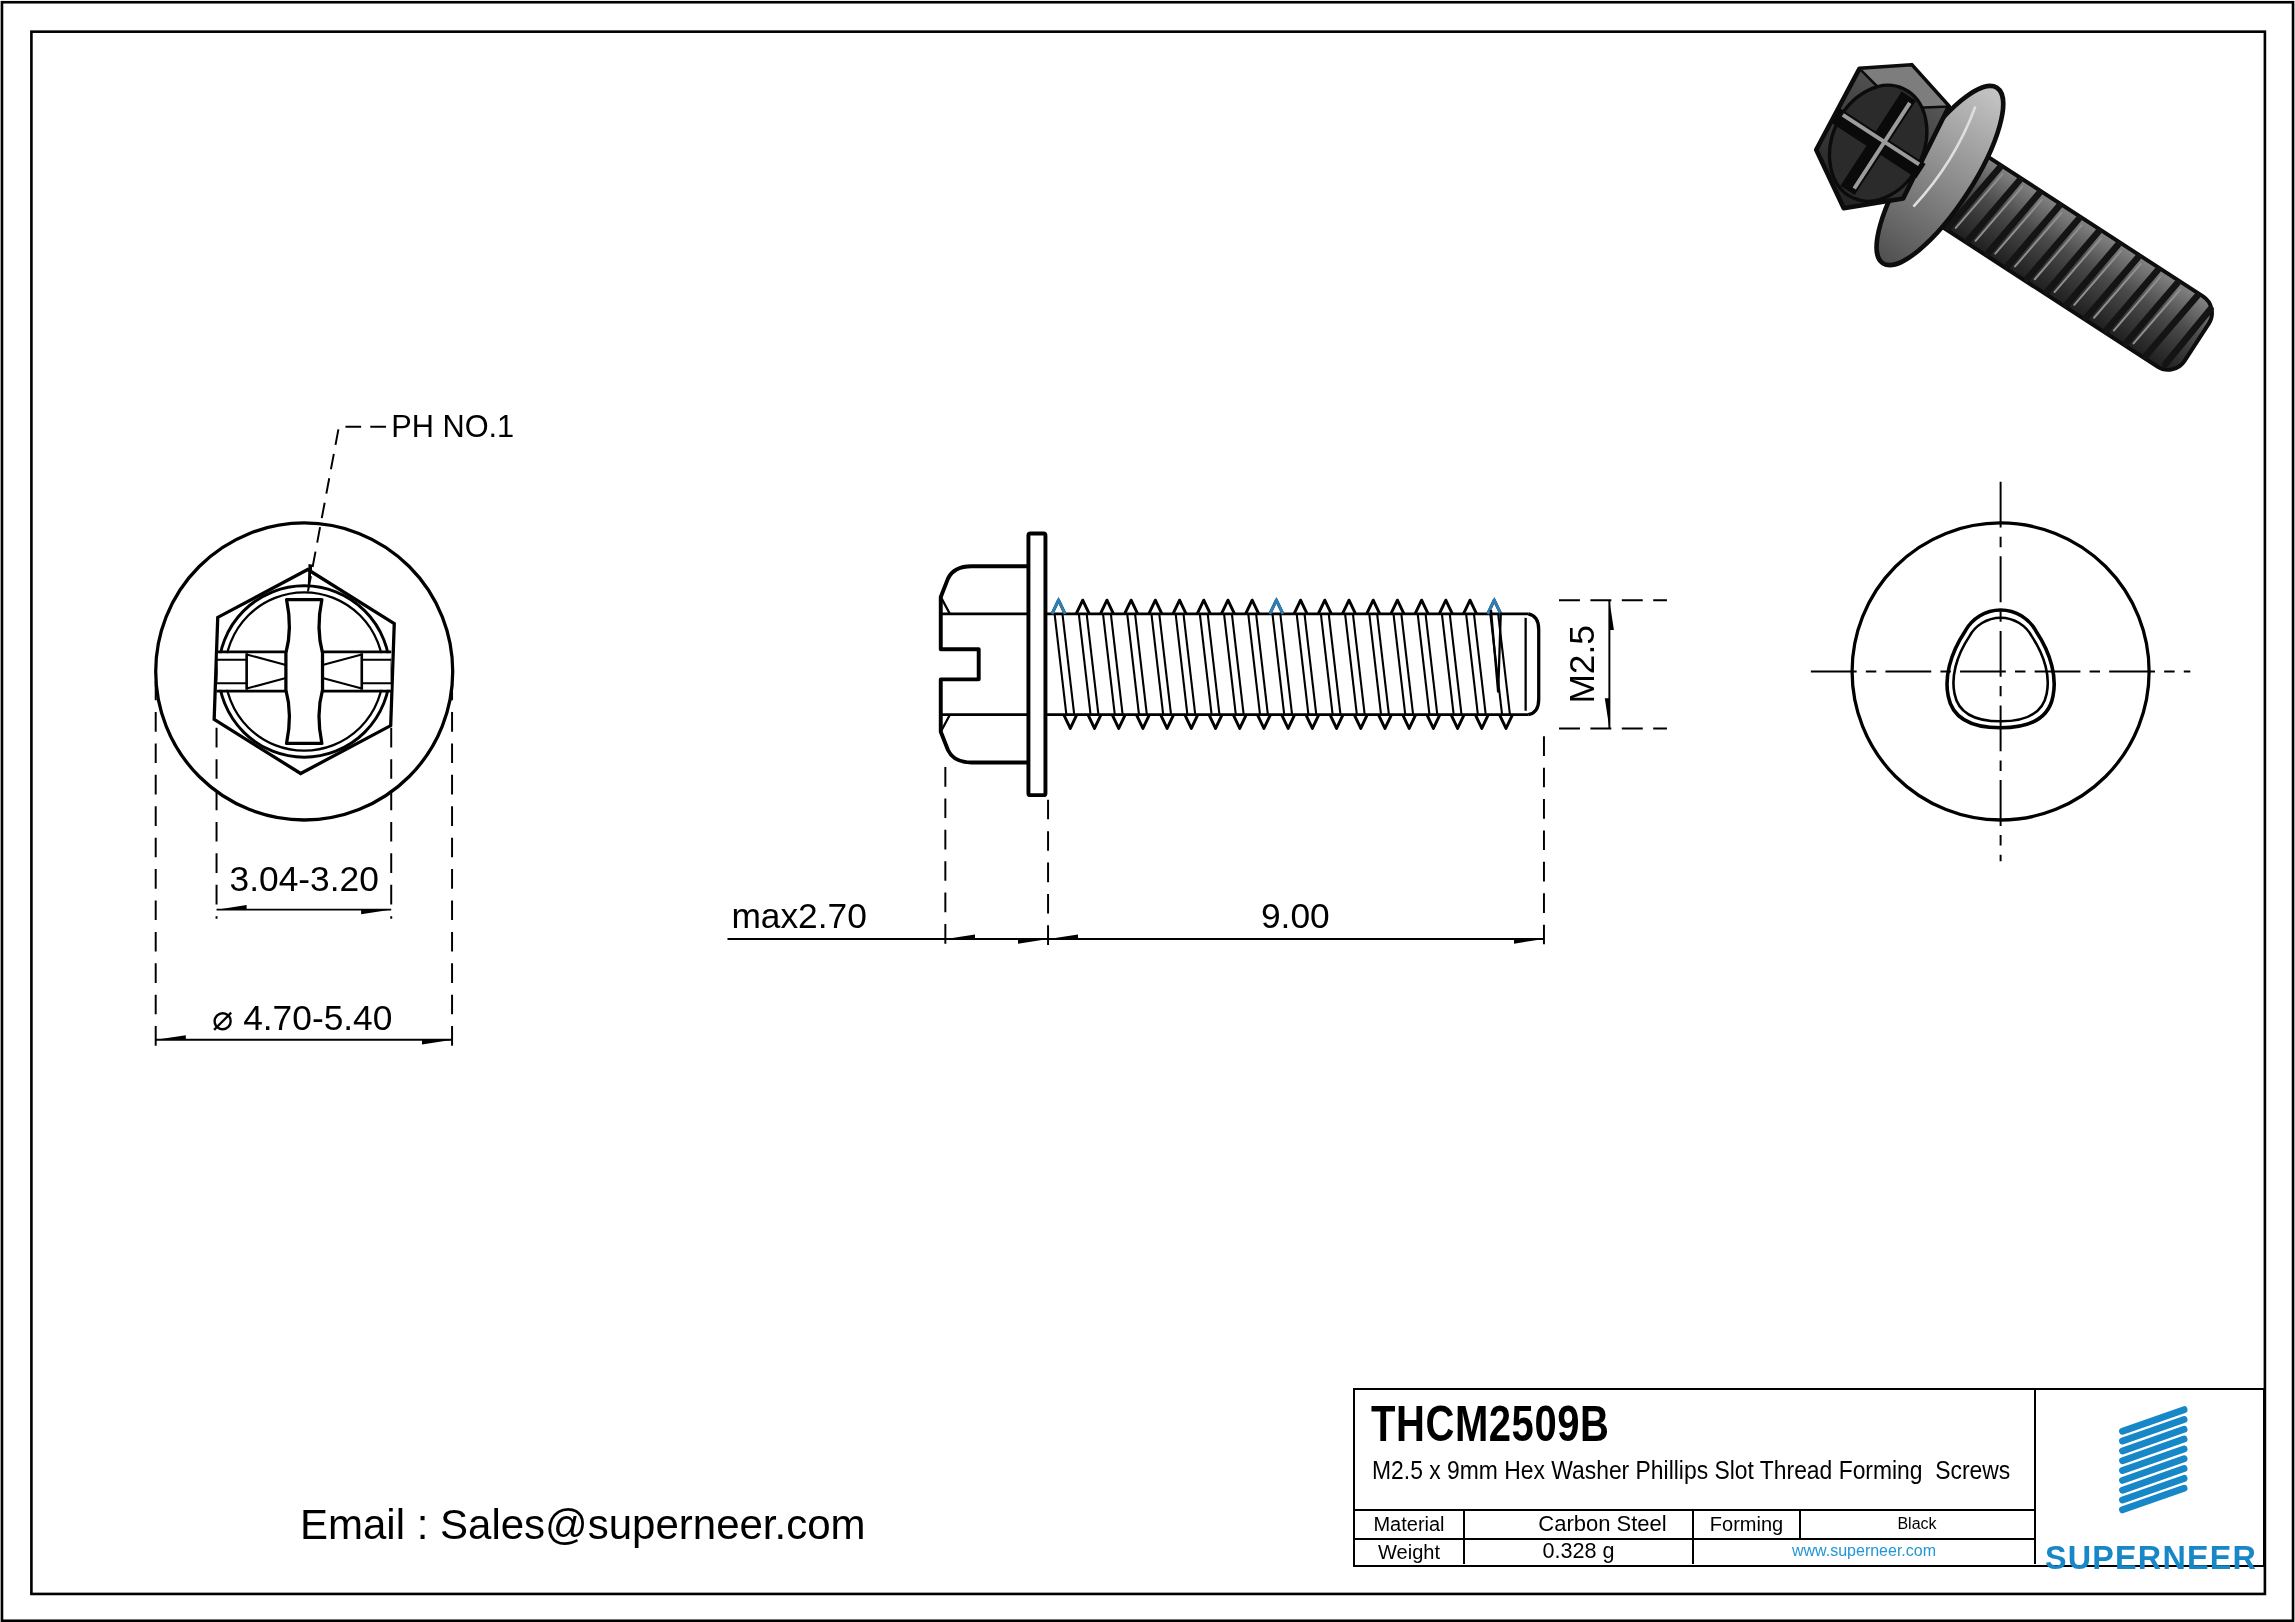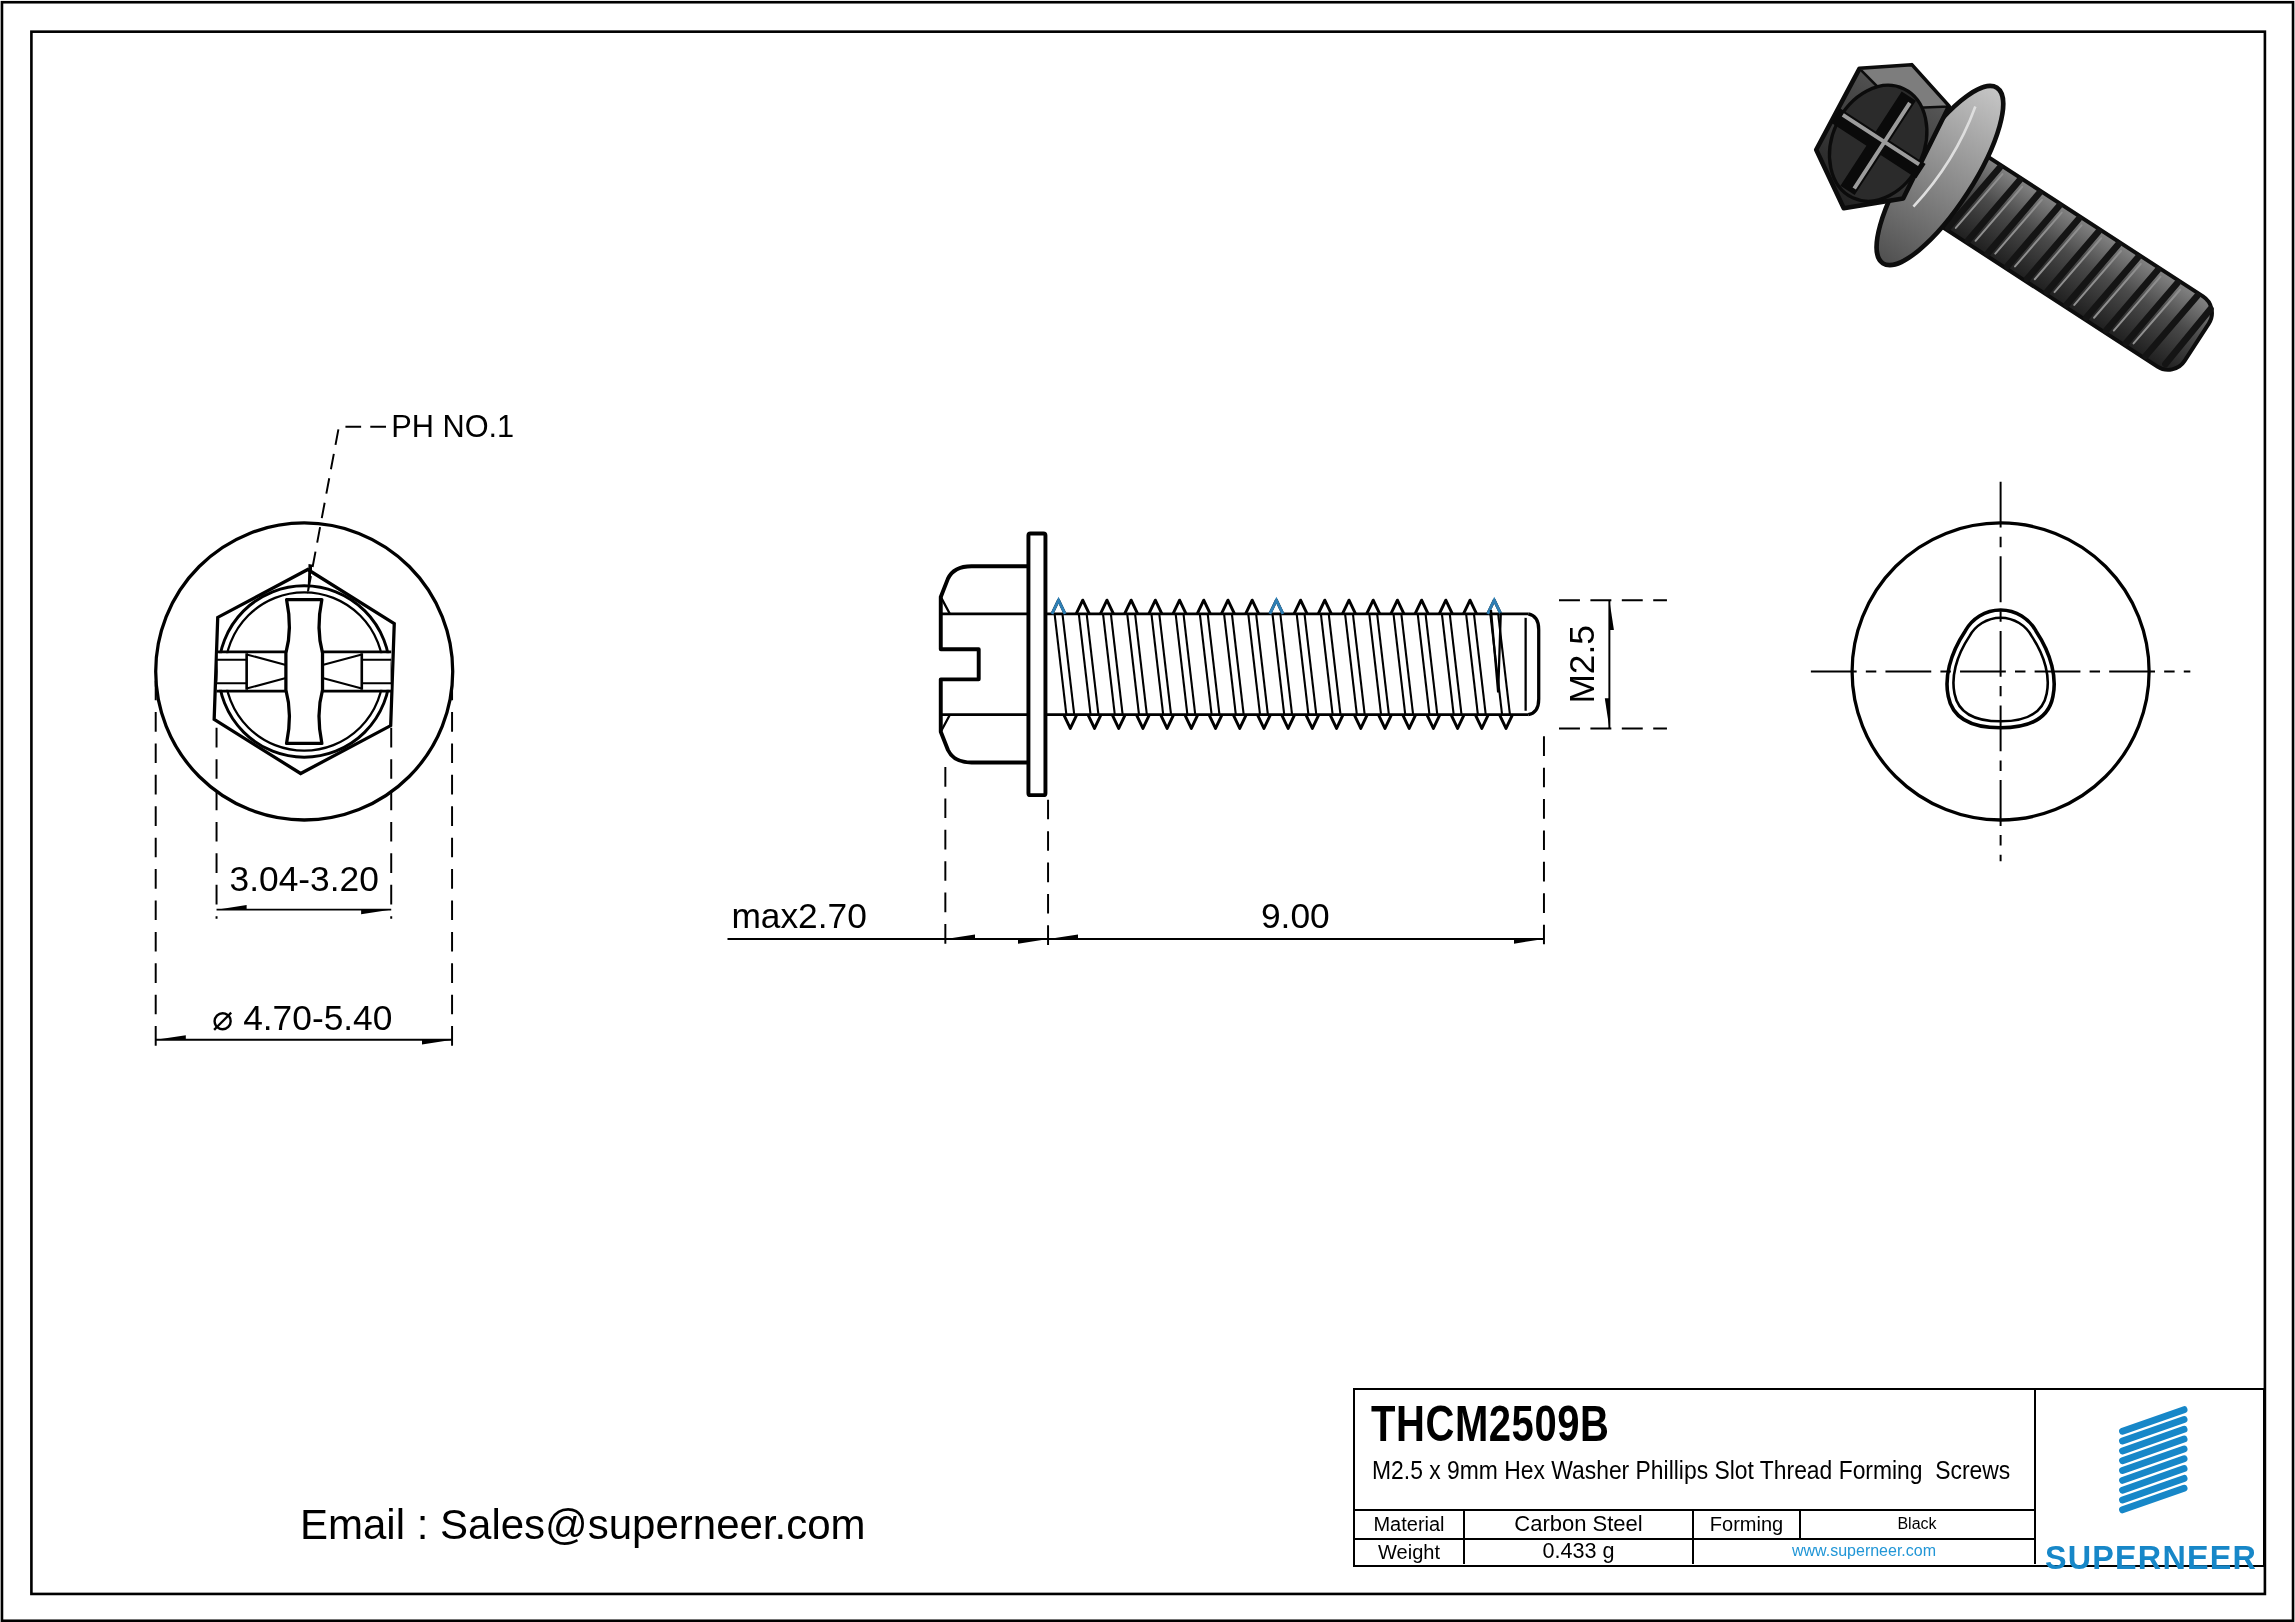--- a/index.html
+++ b/index.html
@@ -195,25 +195,25 @@
   <div class="tb-line" style="left:0;top:148px;width:679px;height:2px;"></div>
   <div class="tb-line" style="left:108px;top:119px;width:2px;height:55px;"></div>
   <div class="tb-line" style="left:337px;top:119px;width:2px;height:55px;"></div>
   <div class="tb-line" style="left:444px;top:119px;width:2px;height:29px;"></div>
   <div class="tb-line" style="left:679px;top:0;width:2px;height:174px;"></div>
 
   <div class="partnum">THCM2509B</div>
   <div class="descr">M2.5 x 9mm Hex Washer Phillips Slot Thread Forming  Screws</div>
 
   <div class="tb-cell" style="left:0;top:121px;width:108px;height:27px;font-size:20px;">Material</div>
-  <div class="tb-cell" style="left:110px;top:119px;width:227px;height:29px;font-size:22px;">Carbon Steel</div>
+  <div class="tb-cell" style="left:110px;top:119px;width:227px;height:29px;font-size:22px;padding-left:24px;">Carbon Steel</div>
   <div class="tb-cell" style="left:339px;top:121px;width:105px;height:27px;font-size:20px;">Forming</div>
   <div class="tb-cell" style="left:446px;top:119px;width:232px;height:29px;font-size:16px;">Black</div>
   <div class="tb-cell" style="left:0;top:150px;width:108px;height:24px;font-size:20px;">Weight</div>
-  <div class="tb-cell" style="left:110px;top:148px;width:227px;height:26px;font-size:21.6px;">0.433 g</div>
+  <div class="tb-cell" style="left:110px;top:148px;width:227px;height:26px;font-size:21.6px;">0.328 g</div>
   <div class="tb-cell weblink" style="left:339px;top:148px;width:340px;height:26px;font-size:16px;">www.superneer.com</div>
 
   <svg style="position:absolute;left:679px;top:0;" width="234" height="148" viewBox="0 0 357 226">
     <g stroke="#1787c8" stroke-width="10.5" stroke-linecap="round">
       <line x1="135" y1="63" x2="229" y2="30"></line>
       <line x1="135" y1="78" x2="229" y2="45"></line>
       <line x1="135" y1="93" x2="229" y2="60"></line>
       <line x1="135" y1="108" x2="229" y2="75"></line>
       <line x1="135" y1="123" x2="229" y2="90"></line>
       <line x1="135" y1="138" x2="229" y2="105"></line>

